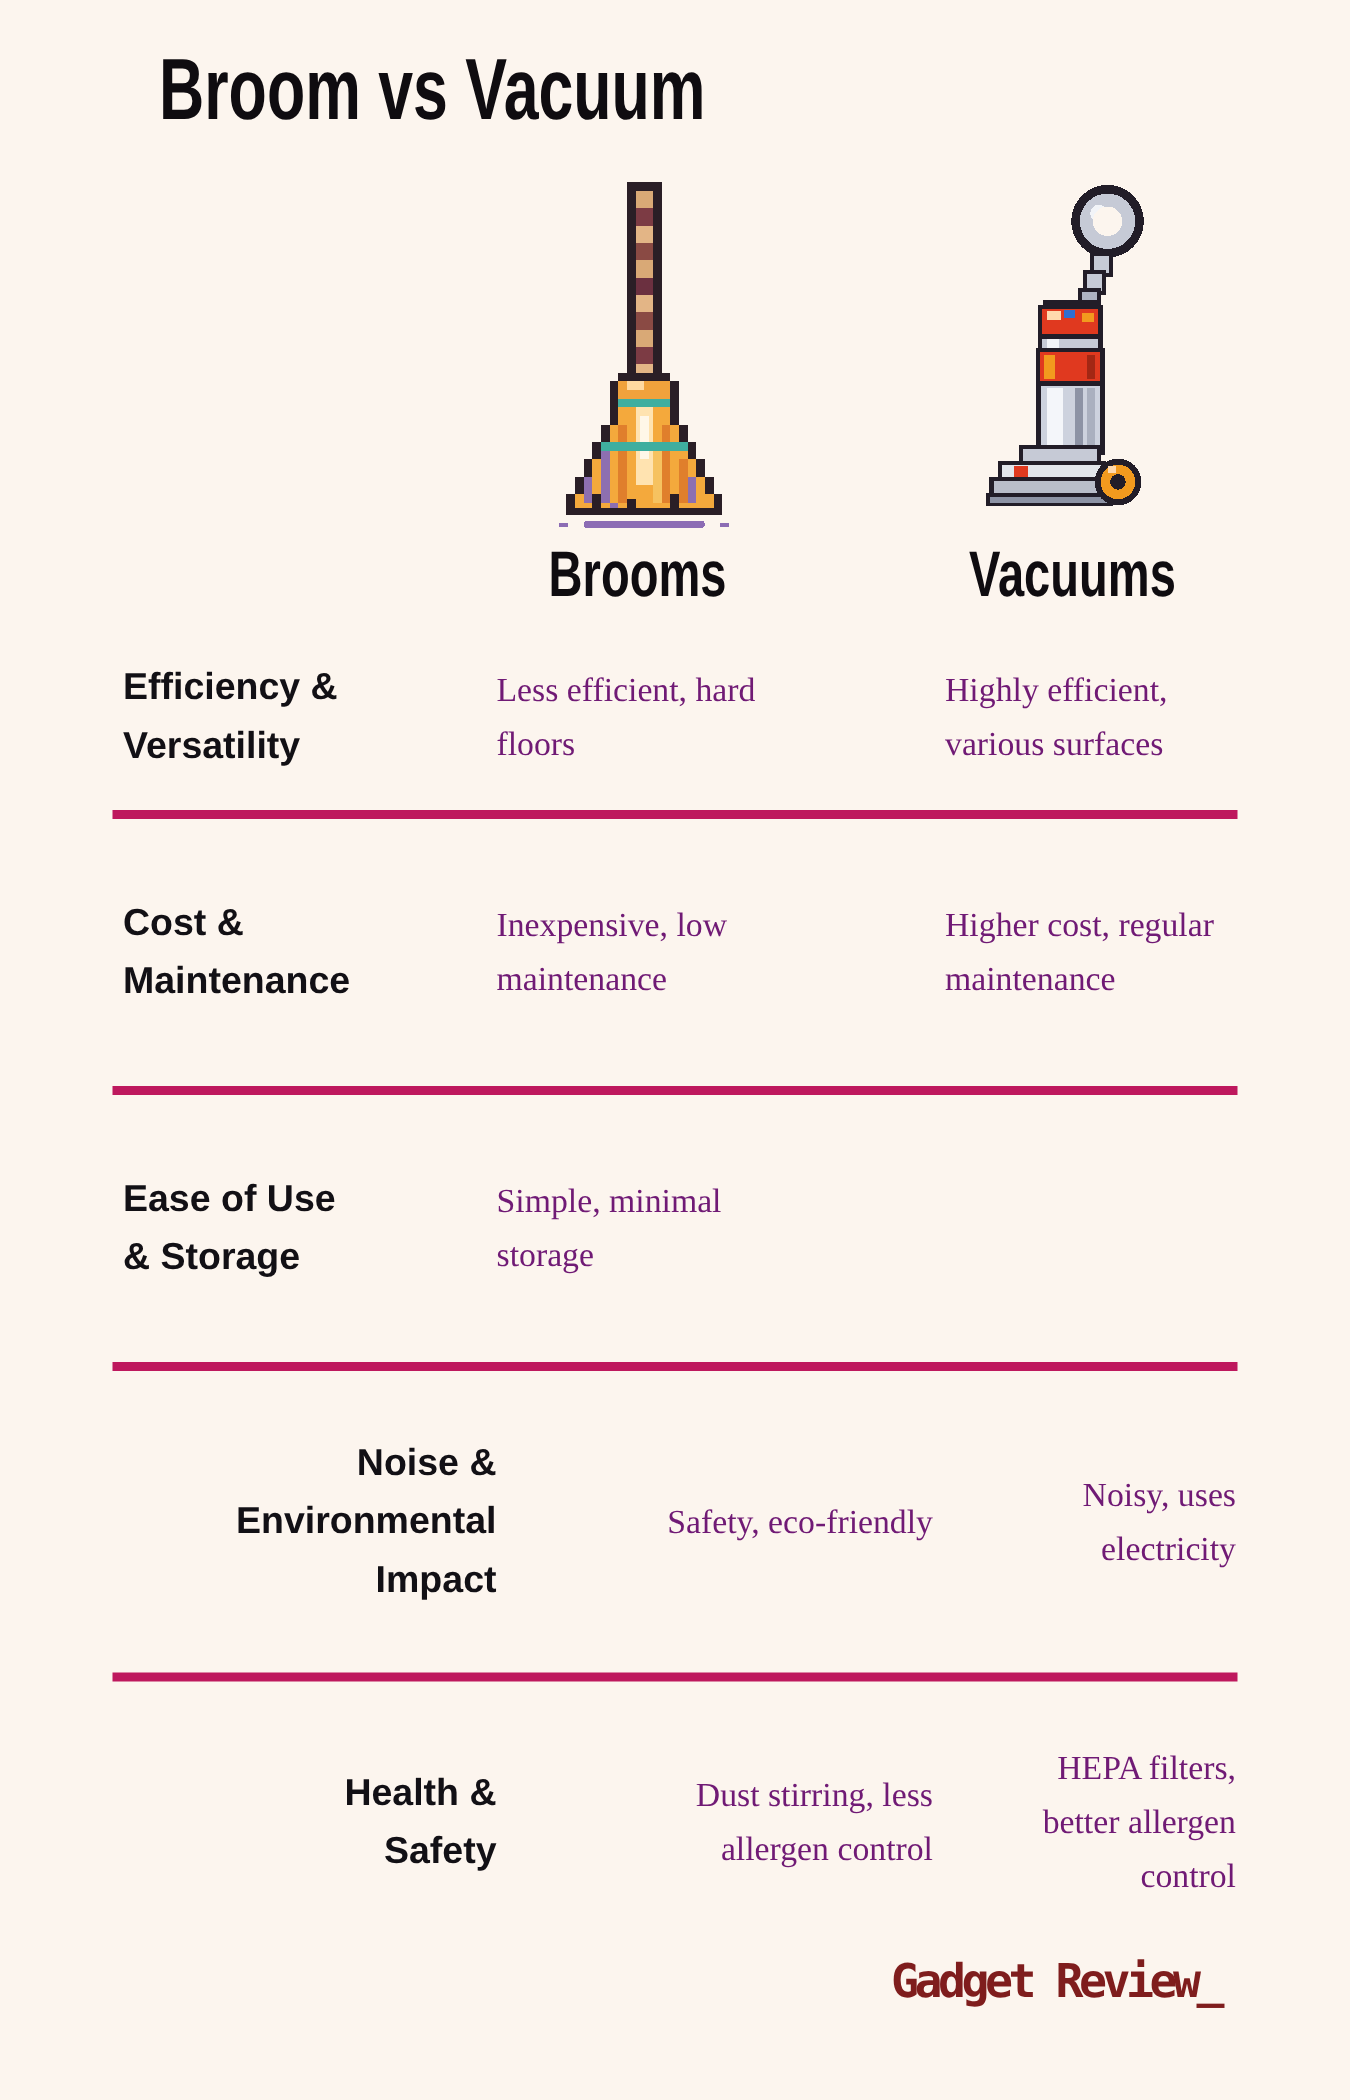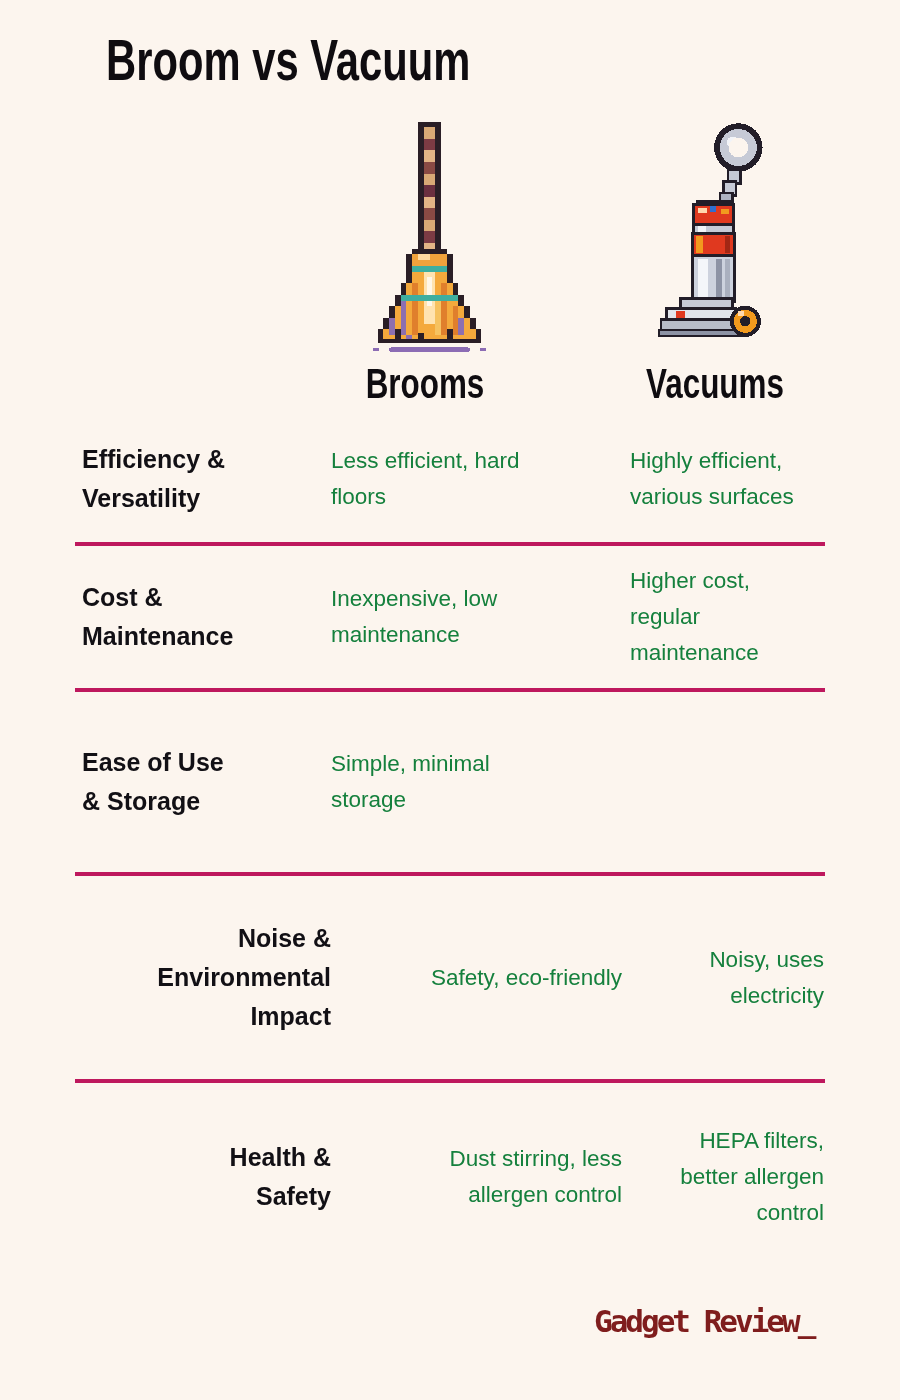--- a/index.html
+++ b/index.html
@@ -31,36 +31,37 @@
   .col-header.vacuums { left: 595px; }
   .table {
     position: absolute; left: 75px; top: 415px; width: 750px;
   }
   .row {
     display: grid;
     grid-template-columns: 249px 299px 202px;
     padding-left: 7px;
     align-items: center;
     box-sizing: border-box;
-    border-bottom: 4px solid #be185d;
+    border-bottom: 6px solid #be185d;
   }
   .row.last { border-bottom: none; }
   .r1 { height: 131px; }
-  .r2 { height: 146px; }
+  .r2 { height: 184px; }
   .r3 { height: 184px; }
   .r4 { height: 207px; text-align: right; }
   .r5 { height: 187px; text-align: right; }
   .label {
     font-weight: bold; font-size: 25px; line-height: 39px;
     white-space: pre-line; color: #121015;
   }
   .cell {
     font-size: 22.5px; line-height: 36px;
-    white-space: pre-line; color: #15803d;
+    white-space: pre-line; color: #701a75;
     padding-right: 8px;
+    font-family: Liberation Serif, serif;
   }
   .logo {
     position: absolute; left: 594px; top: 1303px;
     font-family: "DejaVu Sans Mono", monospace;
     font-weight: bold; font-size: 31px; letter-spacing: -3px;
     color: #7f1d1d; white-space: nowrap;
   }
   svg { display: block; }
 </style>
 </head>

